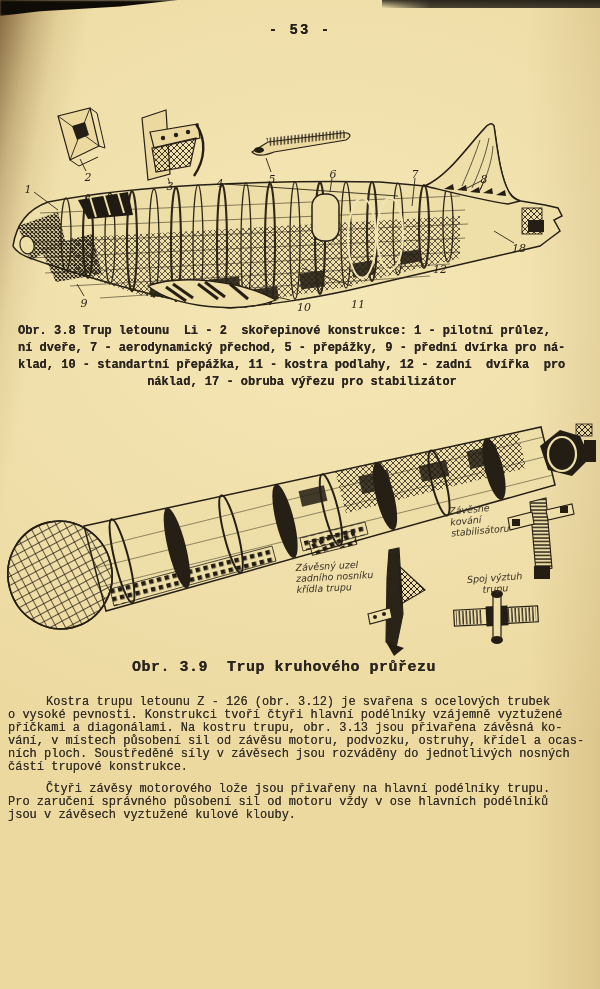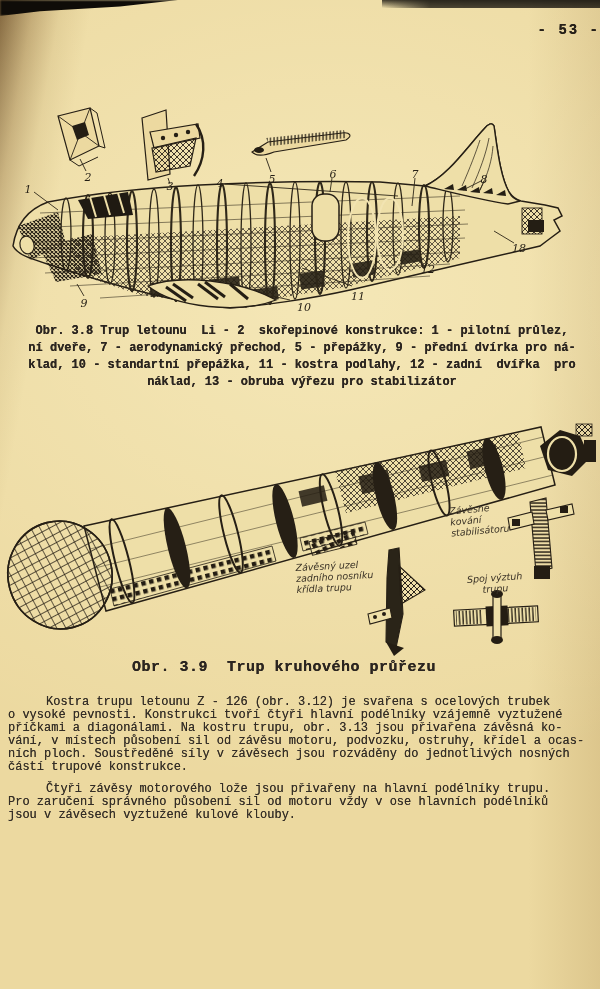--- a/index.html
+++ b/index.html
@@ -22,37 +22,37 @@
   }
   .scan-strip-right{
     position:absolute;left:382px;right:0;top:0;height:8px;
     background:linear-gradient(to right, rgba(15,12,8,0), rgba(15,12,8,.85) 22%, rgba(15,12,8,.9)),
                linear-gradient(to bottom, rgba(15,12,8,.9), rgba(15,12,8,0));
     background-blend-mode:multiply;
     opacity:.85; filter:blur(.6px);
   }
   .page-number{
     position:absolute;top:22px;left:0;width:100%;
-    text-align:right;font-weight:bold;font-size:14px;letter-spacing:2px;
+    text-align:center;font-weight:bold;font-size:14px;letter-spacing:2px;
     color:#262019;text-shadow:0 0 .5px #262019;
   }
   .fig{position:absolute;left:0;}
   .fig38{top:88px;}
   .fig39{top:418px;}
   .callout{
     position:absolute;transform:translate(-50%,-50%);
     font-family:"DejaVu Serif",serif;font-style:italic;font-size:11px;
     color:#241e15;line-height:1;
   }
   .caption38{
     position:absolute;top:323px;left:18px;width:568px;
     font-size:12px;font-weight:bold;line-height:17px;color:#2b2520;
     text-shadow:0 0 .4px #2b2520;
   }
-  .caption38 .cap-line{white-space:pre;text-align:center;}
+  .caption38 .cap-line{white-space:pre;}
   .caption38 .cap-center{text-align:center;}
   .caption39{
     position:absolute;top:659px;left:132px;
     font-size:15px;font-weight:bold;letter-spacing:.5px;color:#2b2520;
     text-shadow:0 0 .4px #2b2520;white-space:pre;
   }
   .hand-label{
     position:absolute;font-family:"DejaVu Sans",sans-serif;font-style:italic;
     font-size:9.5px;line-height:11px;color:#3a3226;white-space:pre-line;
   }
@@ -241,29 +241,29 @@
   <span class="callout" style="left:28px;top:189px">1</span>
   <span class="callout" style="left:88px;top:177px">2</span>
   <span class="callout" style="left:170px;top:186px">3</span>
   <span class="callout" style="left:220px;top:183px">4</span>
   <span class="callout" style="left:272px;top:179px">5</span>
   <span class="callout" style="left:333px;top:174px">6</span>
   <span class="callout" style="left:415px;top:174px">7</span>
   <span class="callout" style="left:484px;top:179px">8</span>
   <span class="callout" style="left:84px;top:303px">9</span>
   <span class="callout" style="left:304px;top:307px">10</span>
-  <span class="callout" style="left:358px;top:296px">11</span>
-  <span class="callout" style="left:428px;top:269px">12</span>
+  <span class="callout" style="left:358px;top:304px">11</span>
+  <span class="callout" style="left:440px;top:269px">12</span>
   <span class="callout" style="left:519px;top:248px">18</span>
 
   <div class="caption38">
     <div class="cap-line">Obr. 3.8 Trup letounu  Li - 2  skořepinové konstrukce: 1 - pilotní průlez,</div>
     <div class="cap-line">ní dveře, 7 - aerodynamický přechod, 5 - přepážky, 9 - přední dvírka pro ná-</div>
     <div class="cap-line">klad, 10 - standartní přepážka, 11 - kostra podlahy, 12 - zadní  dvířka  pro</div>
-    <div class="cap-line cap-center">náklad, 13 - obruba výřezu pro stabilizátor</div>
+    <div class="cap-line cap-center">náklad, 17 - obruba výřezu pro stabilizátor</div>
   </div>
 
   <svg class="fig fig39" width="600" height="245" viewBox="0 0 600 245">
     <defs>
       <pattern id="grid9" width="8" height="8" patternUnits="userSpaceOnUse" patternTransform="rotate(-14)">
         <path d="M0 0H8M0 0V8" stroke="#241d13" stroke-width="1.4"></path>
       </pattern>
       <pattern id="latt" width="8" height="8" patternUnits="userSpaceOnUse" patternTransform="rotate(-14)">
         <rect x="1" y="1" width="4.5" height="4.5" fill="#241d13"></rect>
       </pattern>

